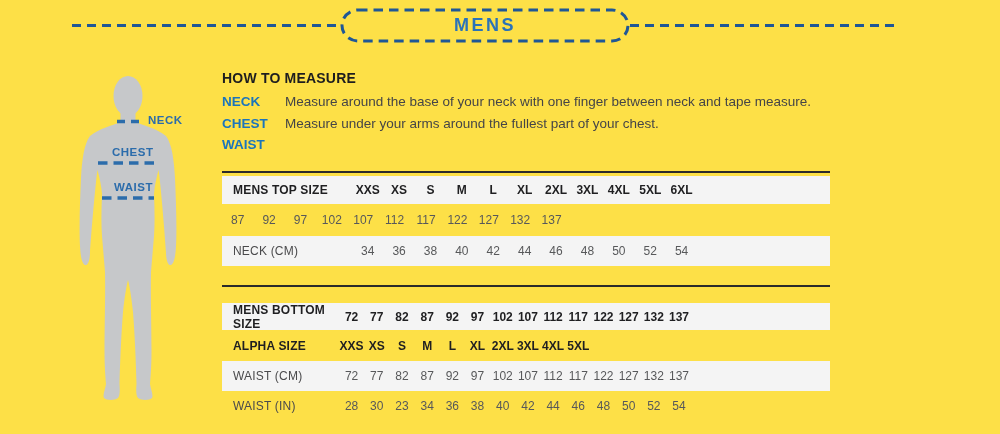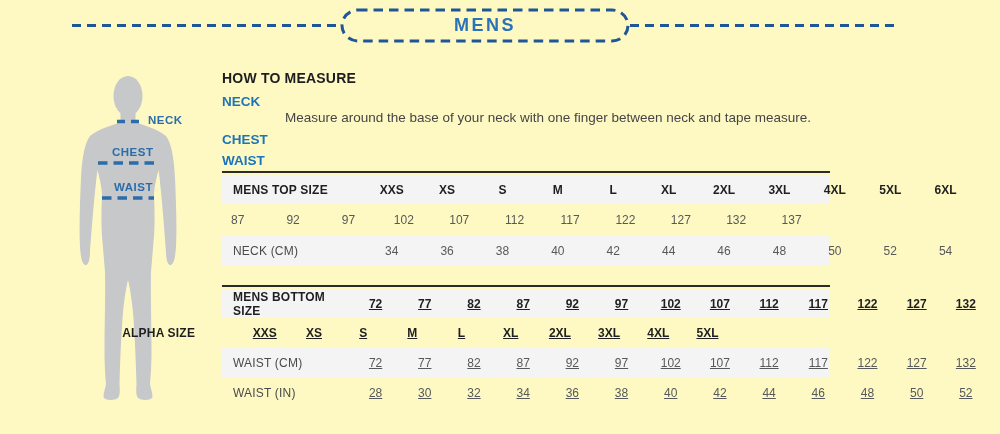--- a/index.html
+++ b/index.html
@@ -1,19 +1,19 @@
 <!DOCTYPE html>
 <html><head>
 <meta charset="utf-8">
 <style>
   * { margin:0; padding:0; box-sizing:border-box; }
   html,body { background:#ffffff; }
   .page {
     position:relative; width:1000px; height:434px; overflow:hidden;
-    background:#fef9c3; font-family:"Liberation Sans", sans-serif;
+    background:#fde047; font-family:"Liberation Sans", sans-serif;
   }
 
   
   .header { position:absolute; top:8px; left:72px; width:826px; height:35px;
             display:flex; align-items:center; }
   .dash-line { flex:1; height:3px;
     background:repeating-linear-gradient(90deg,#1f5796 0 9px,transparent 9px 15px); }
   .badge { position:relative; width:290px; height:35px; flex:0 0 auto;
            display:flex; align-items:center; justify-content:center; }
   .badge svg { position:absolute; inset:0; }
@@ -27,34 +27,34 @@
   .fig-label.neck  { left:148px; top:114px; }
   .fig-label.chest { left:112px; top:146px; }
   .fig-label.waist { left:114px; top:181px; }
 
   
   .howto { position:absolute; left:222px; top:70px; width:720px; }
   .howto-heading { font-size:14px; font-weight:bold; color:#1d1d1f;
                    letter-spacing:0.2px; margin-bottom:7px; }
   .howto-row { display:flex; margin-bottom:4.5px; font-size:13.5px; line-height:17px; }
   .howto-term { width:63px; flex:0 0 auto; color:#1b75bc; font-weight:bold; }
-  .howto-desc { color:#454547;margin-top:16px; }
+  .howto-desc { color:#454547; }
 
   
   .sizetable { position:absolute; left:222px; width:608px;
                border-top:2px solid #2b2b2b; }
   #table-0 { top:171px; padding-top:3px; }
-  #table-1 { top:285px; padding-top:3px; }
-  .trow { display:flex; align-items:center; font-size:12px; color:#57585a;gap:24px; }
+  #table-1 { top:285px; padding-top:16px; }
+  .trow { display:flex; align-items:center; font-size:12px; color:#57585a; }
   .trow.shade { background:#f4f4f4; }
   .rowlabel { width:130px; flex:0 0 auto; padding-left:11px; color:#4a4a4c;
               letter-spacing:0.2px; }
   .t1 .rowlabel { width:117px; }
   .cell { width:31.4px; flex:0 0 auto; text-align:center; }
-  .t1 .cell { width:25.2px;text-decoration:underline; }
+  .t1 .cell { width:25.2px; }
   .fill { flex:1; }
   .trow.hdr { color:#1f1f21; font-weight:bold; }
   .trow.hdr .rowlabel { color:#1f1f21; font-weight:bold; }
   .t0 .trow:nth-child(1){ height:28px; }
   .t0 .trow:nth-child(2){ height:32px; }
   .t0 .trow:nth-child(3){ height:30px; }
   .t1 .trow:nth-child(1){ height:27px; }
   .t1 .trow:nth-child(2){ height:31px;justify-content:center; }
   .t1 .trow:nth-child(3){ height:30px; }
   .t1 .trow:nth-child(4){ height:30px;align-items:center; }
@@ -126,20 +126,21 @@
   <span class="fig-label waist">WAIST</span>
 
   <div class="howto">
     <div class="howto-heading">HOW TO MEASURE</div>
     <div class="howto-row">
       <span class="howto-term">NECK</span>
       <span class="howto-desc">Measure around the base of your neck with one finger between neck and tape measure.</span>
     </div>
     <div class="howto-row">
       <span class="howto-term">CHEST</span>
+      <span class="howto-desc">Measure under your arms around the fullest part of your chest.</span>
     </div>
     <div class="howto-row">
       <span class="howto-term">WAIST</span>
     </div>
   </div>
 
   <div id="table-0" class="sizetable t0">
       <div class="trow shade hdr">
         <div class="rowlabel">MENS TOP SIZE</div>
         <div class="cell">XXS</div>
@@ -237,21 +238,21 @@
         <div class="cell">122</div>
         <div class="cell">127</div>
         <div class="cell">132</div>
         <div class="cell">137</div>
         <div class="fill"></div>
       </div>
       <div class="trow">
         <div class="rowlabel">WAIST (IN)</div>
         <div class="cell">28</div>
         <div class="cell">30</div>
-        <div class="cell">32</div>
+        <div class="cell">23</div>
         <div class="cell">34</div>
         <div class="cell">36</div>
         <div class="cell">38</div>
         <div class="cell">40</div>
         <div class="cell">42</div>
         <div class="cell">44</div>
         <div class="cell">46</div>
         <div class="cell">48</div>
         <div class="cell">50</div>
         <div class="cell">52</div>

